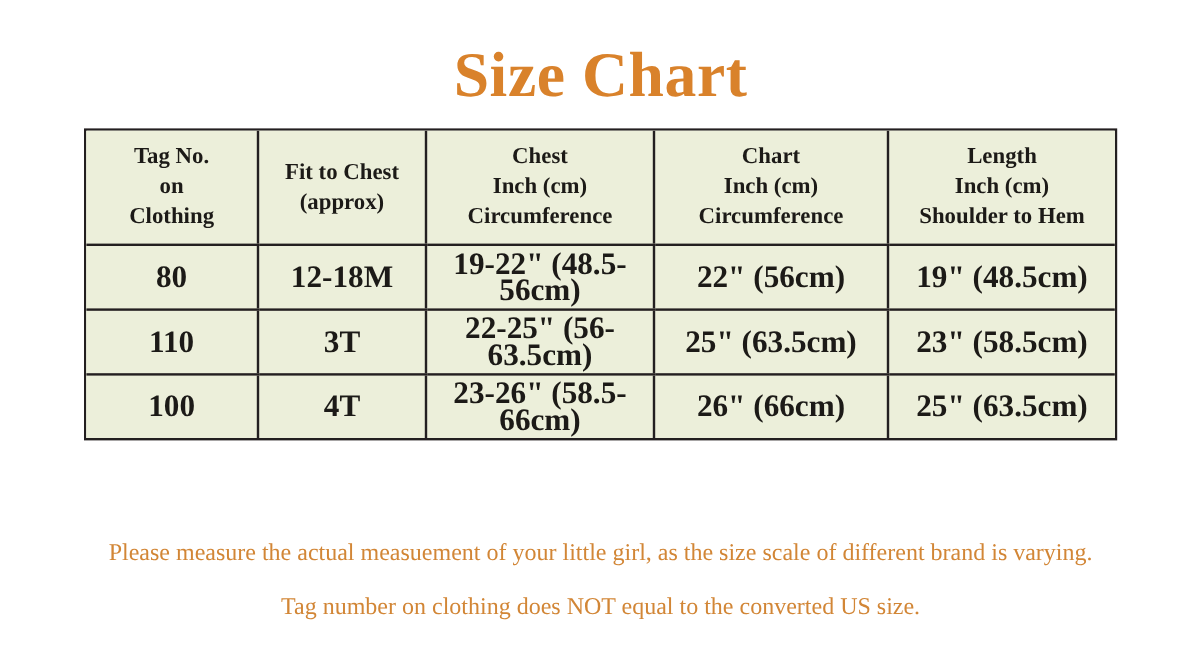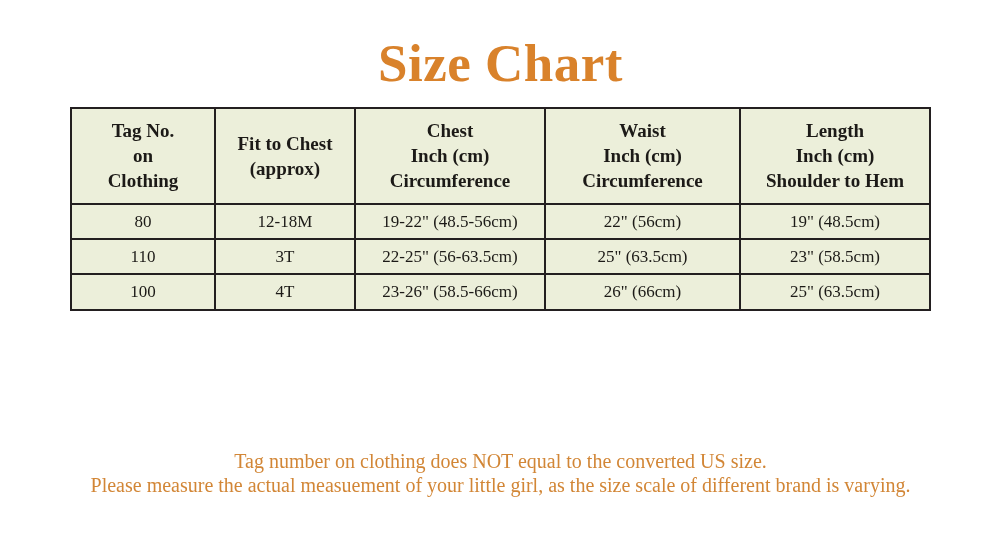--- a/index.html
+++ b/index.html
@@ -82,22 +82,22 @@
 
   table.size-chart thead th {
     font-weight: bold;
     font-size: 19px;
     line-height: 25px;
     padding: 9px 4px 10px 4px;
     height: 86px;
     box-sizing: border-box;
   }
   table.size-chart tbody td {
-    font-weight: normal;
-    font-size: 17px;
+    font-weight: bold;
+    font-size: 26px;
     line-height: 22px;
     height: 35px;
     padding: 4px 4px;
     box-sizing: border-box;
     text-align: center;
   }
   .hdr-line { display: block; }
 
   
   .notes {
@@ -142,21 +142,21 @@
           <th>
             <span class="hdr-line">Fit to Chest</span>
             <span class="hdr-line">(approx)</span>
           </th>
           <th>
             <span class="hdr-line">Chest</span>
             <span class="hdr-line">Inch (cm)</span>
             <span class="hdr-line">Circumference</span>
           </th>
           <th>
-            <span class="hdr-line">Waist</span>
+            <span class="hdr-line">Chart</span>
             <span class="hdr-line">Inch (cm)</span>
             <span class="hdr-line">Circumference</span>
           </th>
           <th>
             <span class="hdr-line">Length</span>
             <span class="hdr-line">Inch (cm)</span>
             <span class="hdr-line">Shoulder to Hem</span>
           </th>
         </tr>
       </thead>
@@ -180,17 +180,17 @@
           <td>4T</td>
           <td>23-26" (58.5-66cm)</td>
           <td>26" (66cm)</td>
           <td>25" (63.5cm)</td>
         </tr>
       </tbody>
     </table>
   </div>
 
   <div class="notes">
+    <div class="note note-1">Please measure the actual measuement of your little girl, as the size scale of different brand is varying.</div>
     <div class="note note-2">Tag number on clothing does NOT equal to the converted US size.</div>
-    <div class="note note-1">Please measure the actual measuement of your little girl, as the size scale of different brand is varying.</div>
   </div>
 
 </div>
 
 </body></html>

